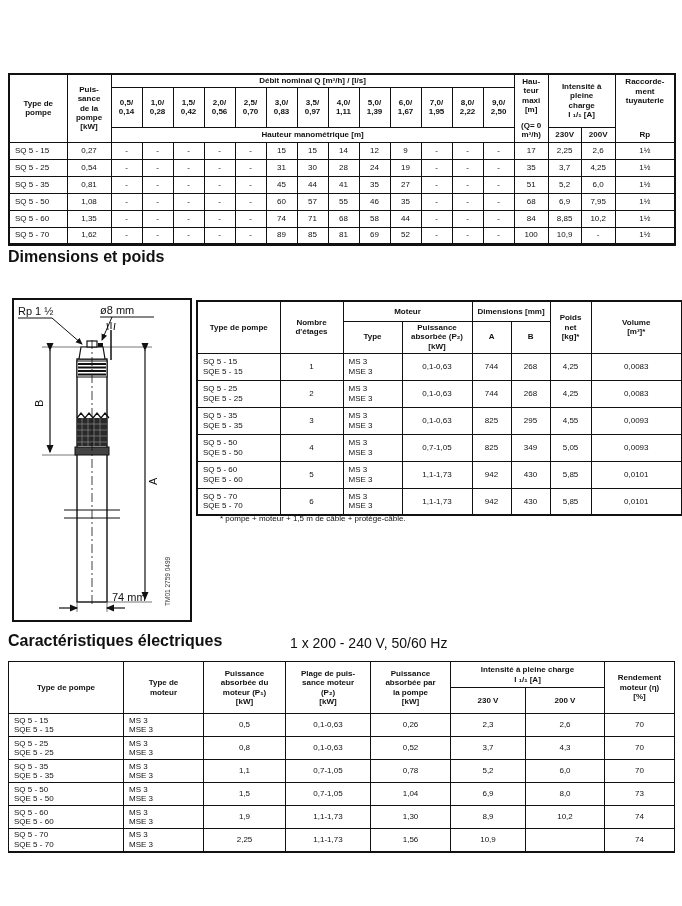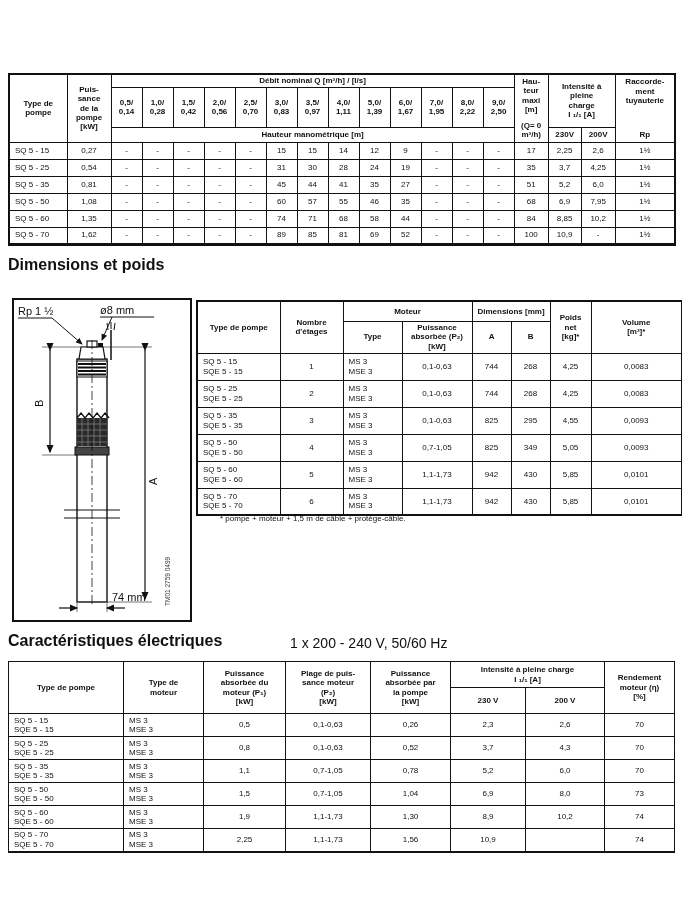--- a/index.html
+++ b/index.html
@@ -22,21 +22,21 @@
   .flow-wrap{position:absolute;top:73px;left:8px;}
   .flow-wrap table{width:666px;border:2px solid #111;border-bottom:3px solid #111;}
   .flow-wrap tr.hr1{height:13px;}
   .flow-wrap tr.hr2{height:40px;}
   .flow-wrap tr.hr3{height:15px;}
   .flow-wrap tr.data{height:17px;}
   .twin{display:flex;flex-direction:column;justify-content:space-between;height:100%;min-height:62px;}
   .twin .b{margin-top:6px;}
 
   
-  .h-dim{position:absolute;top:256px;left:8px;font-size:16px;font-weight:bold;}
+  .h-dim{position:absolute;top:248px;left:8px;font-size:16px;font-weight:bold;}
   .h-elec{position:absolute;top:632px;left:8px;font-size:16px;font-weight:bold;text-align:right;}
   .h-volt{position:absolute;top:635px;left:290px;font-size:14px;text-align:center;}
 
   
   .diagram{position:absolute;top:298px;left:12px;width:176px;height:320px;border:2px solid #111;background:#fff;}
 
   
   .dim-wrap{position:absolute;top:300px;left:196px;}
   .dim-wrap table{width:485px;border:2px solid #111;}
   .dim-wrap tr.hr1{height:20px;}

